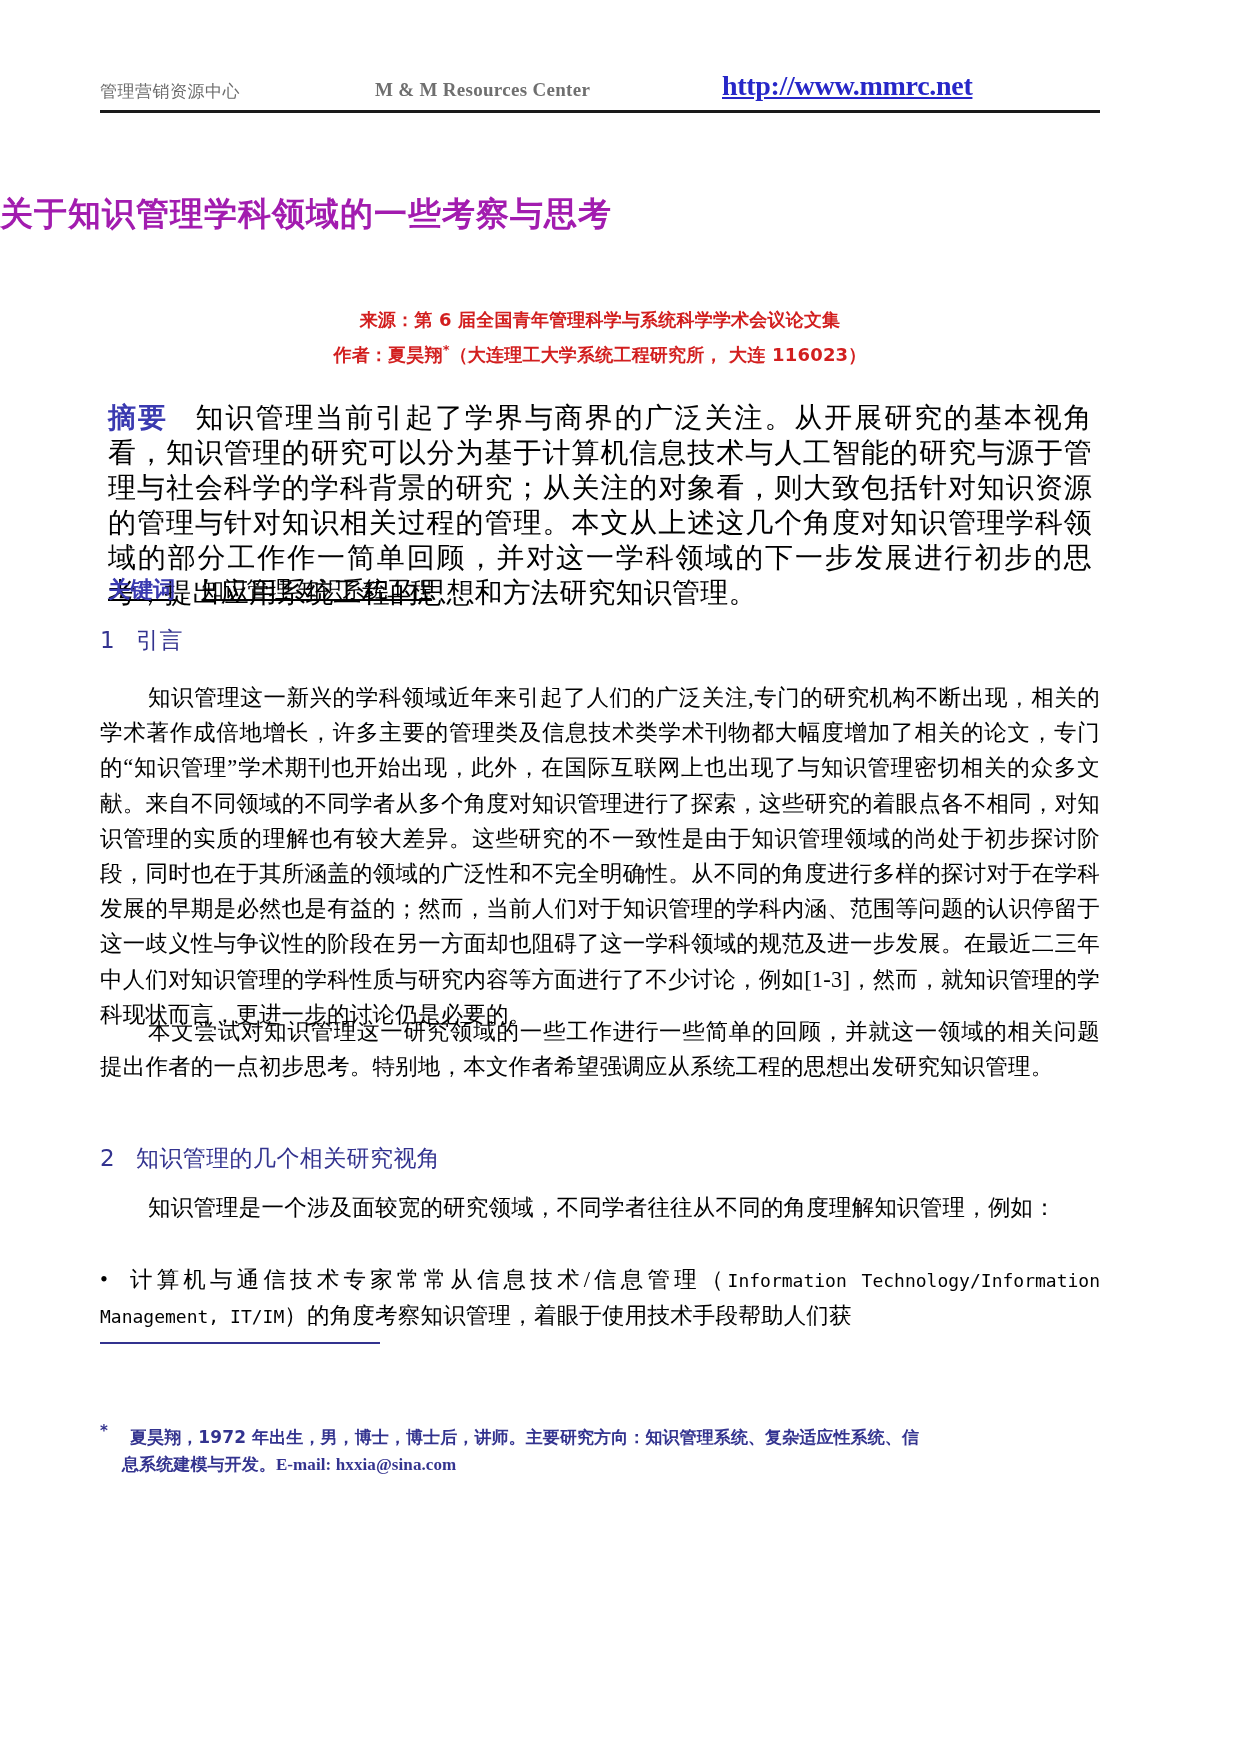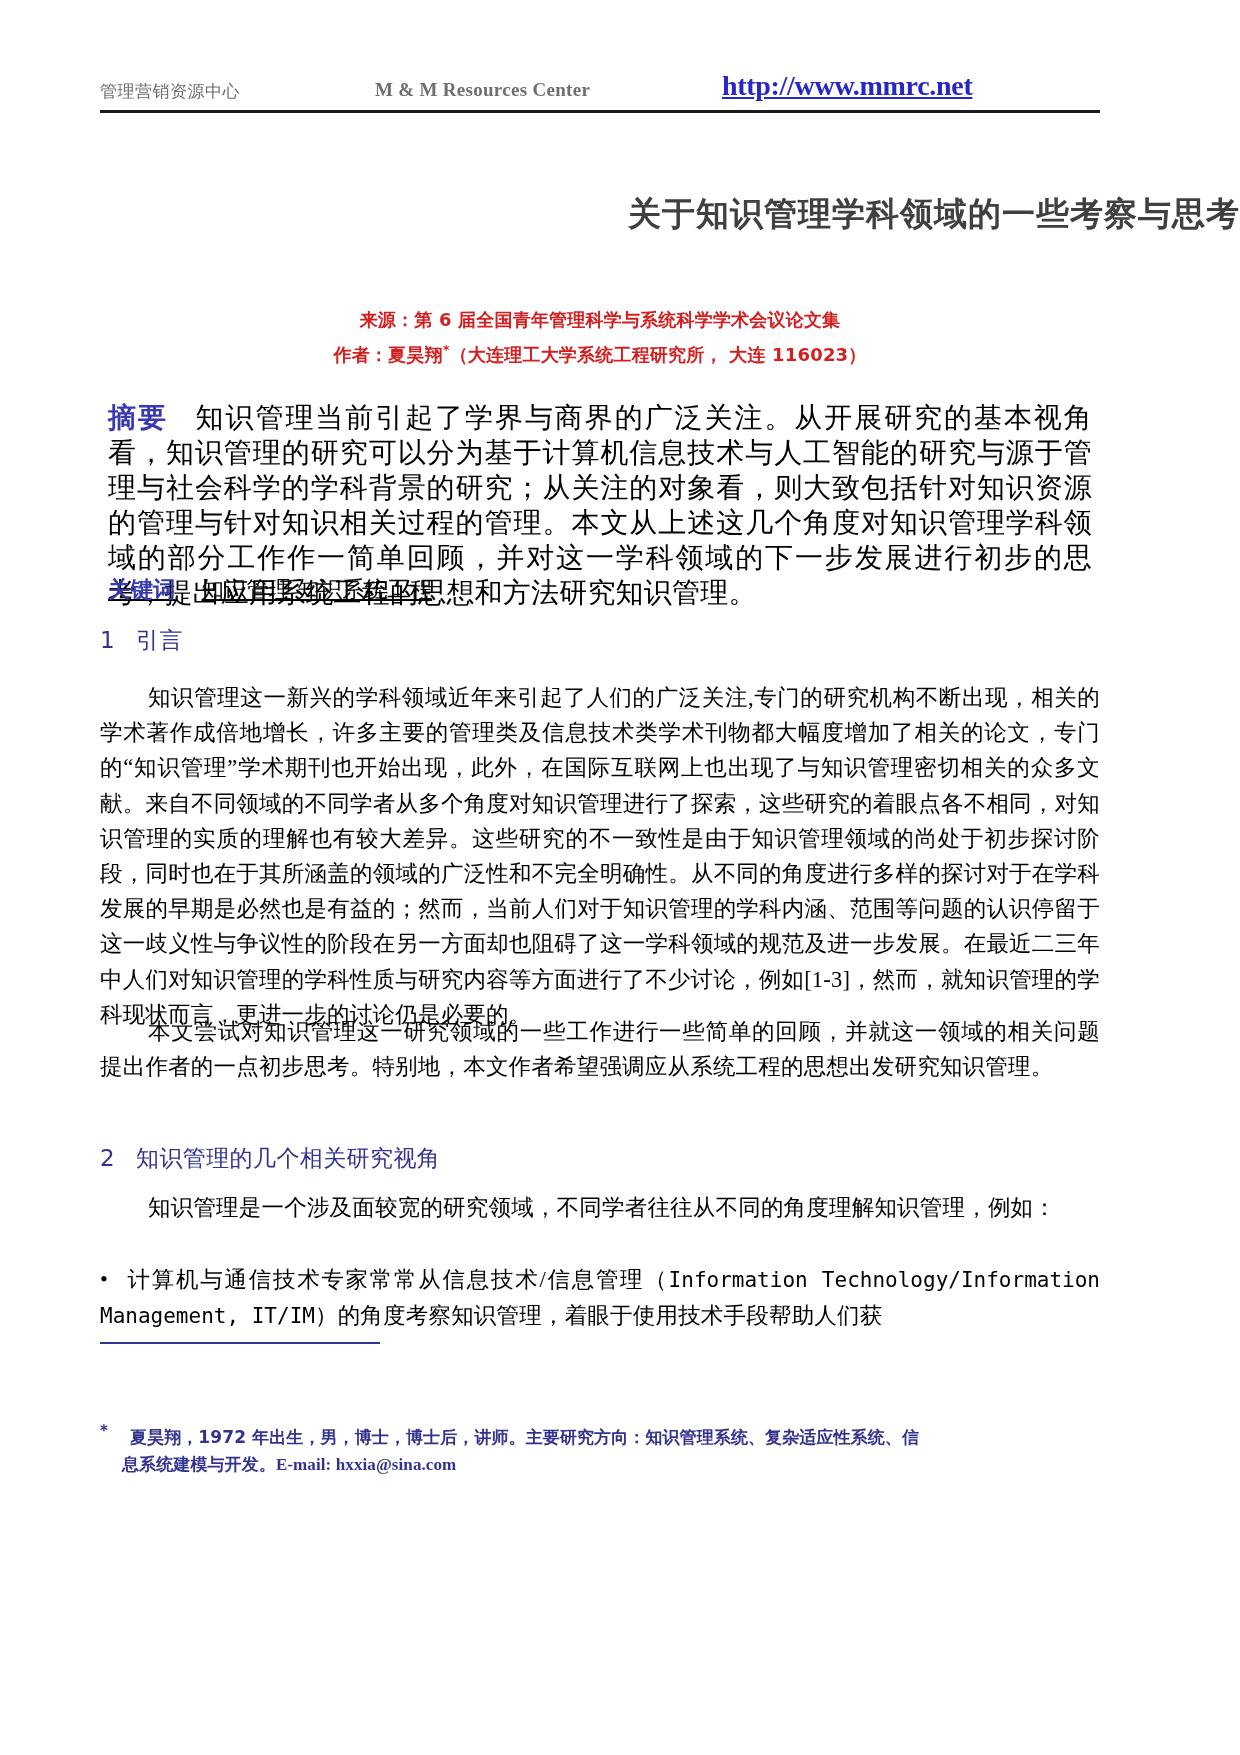--- a/index.html
+++ b/index.html
@@ -36,23 +36,23 @@
     text-align:center;
   }
   .masthead .mh-rule {
     position:absolute; left:0; top:36px; width:1000px; height:3px;
     background:#1a1a1a;
   }
 
   
   .doc-title {
     position:absolute; left:0; top:192px; width:1240px;
-    text-align:right;
+    text-align:left;
     font-family:"DejaVu Sans", sans-serif;
-    font-size:33px; font-weight:bold; color:#404040;
+    font-size:33px; font-weight:bold; color:#a21caf;
     letter-spacing:1px;
   }
 
   
   .meta { position:absolute; left:100px; top:305px; width:1000px;text-align:center; }
   .meta div {
     font-family:"DejaVu Sans", sans-serif;
     font-size:18px; font-weight:bold; color:#d21f1f;
     line-height:30px; letter-spacing:0.2px;
   }
@@ -91,21 +91,21 @@
     position:absolute; left:100px; width:1000px;
     margin:0;
     font-size:22.5px; line-height:35.2px;
     text-align:justify; text-justify:inter-ideograph;
     letter-spacing:0.2px;
   }
   .p1 { top:680px; text-indent:48px; }
   .p2 { top:1002px; text-indent:48px;margin-top:12px; }
   .p3 { top:1190px; text-indent:48px; }
   .p4 { top:1262px; }
-  .p4 .mono { font-family:"DejaVu Sans Mono", monospace; font-size:21px; letter-spacing:0px; }
+  .p4 .mono { font-family:"DejaVu Sans Mono", monospace; font-size:18px; letter-spacing:0px; }
   .bullet-dot { display:inline-block; width:26px; text-indent:0; }
 
   
   .fn-rule {
     position:absolute; left:100px; top:1342px; width:280px; height:2px;
     background:#33338f;
   }
   .footnote {
     position:absolute; left:100px; top:1418px; width:940px;
     font-family:"DejaVu Sans", sans-serif;

